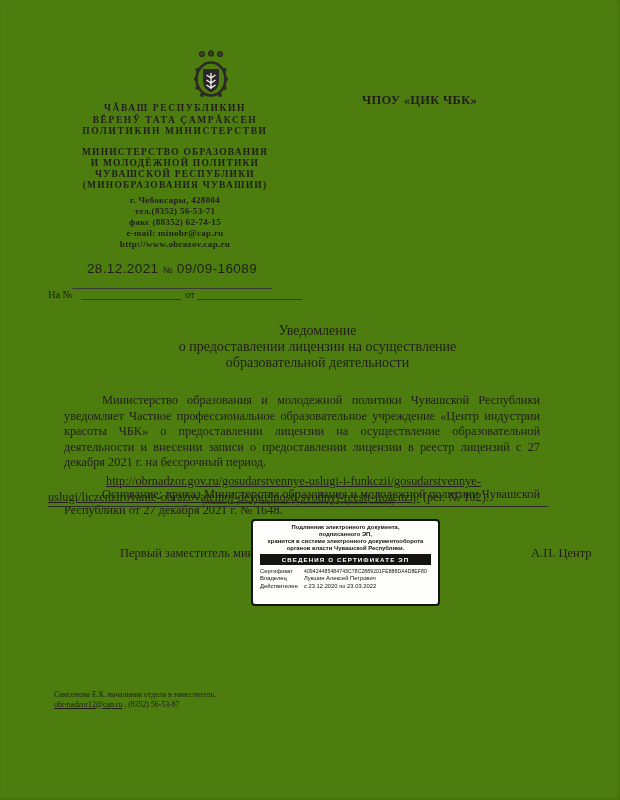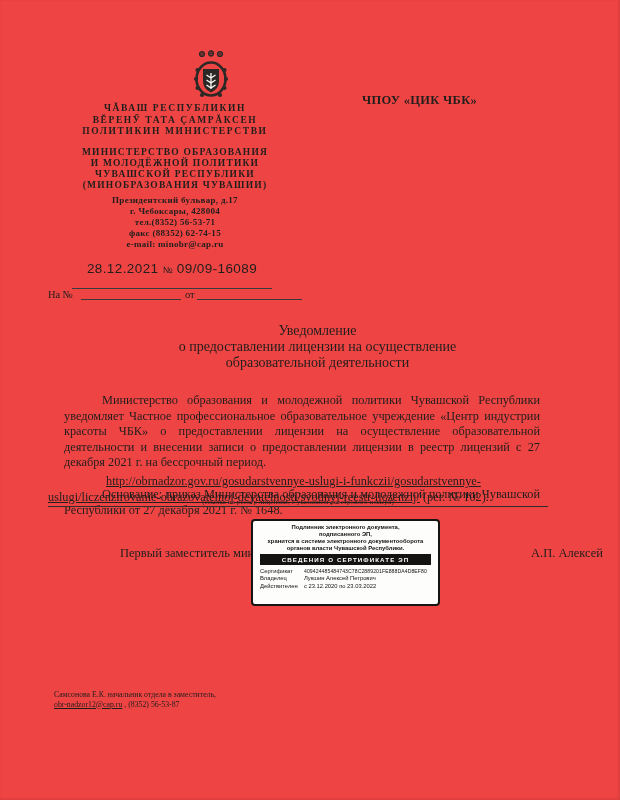--- a/index.html
+++ b/index.html
@@ -3,21 +3,21 @@
 <meta charset="utf-8">
 <style>
   html,body { margin:0; padding:0; }
   body {
     width:620px; height:800px;
     background:#ededed;
     font-family:"Liberation Serif","DejaVu Serif",serif;
   }
   .page {
     position:relative; width:620px; height:800px;
-    background:#ef4444; color:#211e1c; overflow:hidden;
+    background:#4d7c0f; color:#211e1c; overflow:hidden;
     box-shadow:inset -2px 0 3px rgba(0,0,0,0.06), inset 0 -2px 3px rgba(0,0,0,0.05);
   }
   .abs { position:absolute; }
 
   
   .lh-col { left:35px; width:280px; text-align:center; }
   .emblem { left:191px; top:50px; width:40px; height:50px; }
   .lh-chuvash { top:103px; font-size:9.5px; font-weight:bold; letter-spacing:1.6px; line-height:11.5px; }
   .lh-russian { top:147px; font-size:9.5px; font-weight:bold; letter-spacing:1.2px; line-height:11px; }
   .lh-address { top:195px; font-size:9px; font-weight:bold; line-height:11px; letter-spacing:0.3px; }
@@ -111,25 +111,25 @@
   </div>
 
   <div class="abs lh-col lh-russian">
     <div>МИНИСТЕРСТВО ОБРАЗОВАНИЯ</div>
     <div>И МОЛОДЁЖНОЙ ПОЛИТИКИ</div>
     <div>ЧУВАШСКОЙ РЕСПУБЛИКИ</div>
     <div>(МИНОБРАЗОВАНИЯ ЧУВАШИИ)</div>
   </div>
 
   <div class="abs lh-col lh-address">
-    <div>Президентский бульвар, д.17</div>
     <div>г. Чебоксары, 428004</div>
     <div>тел.(8352) 56-53-71</div>
     <div>факс (88352) 62-74-15</div>
     <div>e-mail: minobr@cap.ru</div>
+    <div>http://www.obrazov.cap.ru</div>
   </div>
 
   <div class="abs ref-line">
     <span>28.12.2021</span>
     <span class="no-sign">№</span>
     <span>09/09-16089</span>
   </div>
 
   <div class="abs reply-line">
     <span>На №</span><span class="blank b1"></span><span>от</span><span class="blank b2"></span>
@@ -147,21 +147,21 @@
     <p>Министерство образования и молодежной политики Чувашской Республики уведомляет Частное профессиональное образовательное учреждение «Центр индустрии красоты ЧБК» о предоставлении лицензии на осуществление образовательной деятельности и внесении записи о предоставлении лицензии в реестр лицензий с 27 декабря 2021 г. на бессрочный период.</p>
     <p>Основание: приказ Министерства образования и молодежной политики Чувашской Республики от 27 декабря 2021 г. № 1648.</p>
   </div>
 
   <div class="abs url-block">
     <span class="url-text">http://obrnadzor.gov.ru/gosudarstvennye-uslugi-i-funkczii/gosudarstvennye-uslugi/liczenzirovanie-obrazovatelnoj-deyatelnosti/svodnyj-reestr-liczenzij/</span><span> (рег. № 102).</span>
   </div>
   <div class="abs url-caption">(ссылка на реестр лицензий, с указанием реестрового номера)</div>
 
   <div class="abs sig-position">Первый заместитель министра</div>
-  <div class="abs sig-name">А.П. Алексей</div>
+  <div class="abs sig-name">А.П. Центр</div>
 
   <div class="abs stamp">
     <div class="stamp-intro">
       <div>Подлинник электронного документа,</div>
       <div>подписанного ЭП,</div>
       <div>хранится в системе электронного документооборота</div>
       <div>органов власти Чувашской Республики.</div>
     </div>
     <div class="stamp-bar">СВЕДЕНИЯ О СЕРТИФИКАТЕ ЭП</div>
     <div class="stamp-rows">

